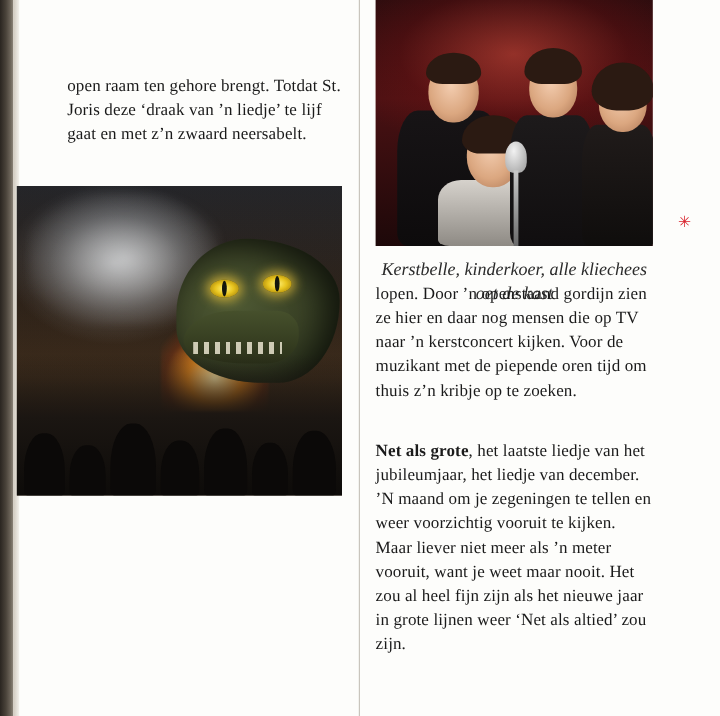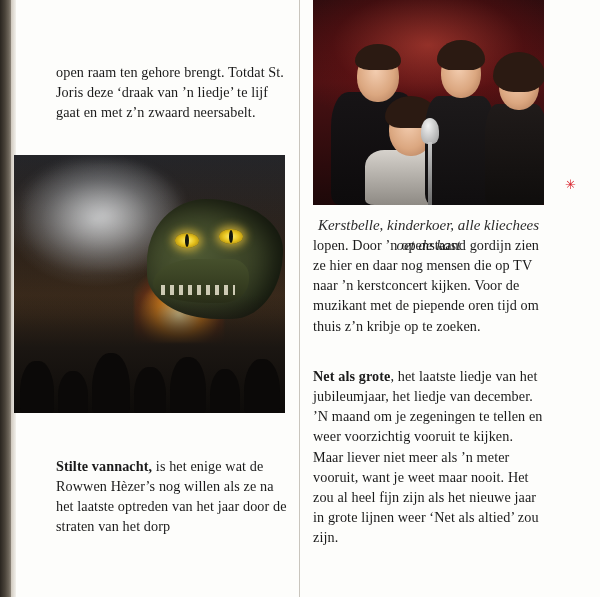--- a/index.html
+++ b/index.html
@@ -248,23 +248,20 @@
       <div class="head-sil" style="left:44px; width:30px; height:42px;"></div>
       <div class="head-sil" style="left:78px; width:38px; height:60px;"></div>
       <div class="head-sil" style="left:120px; width:32px; height:46px;"></div>
       <div class="head-sil" style="left:156px; width:36px; height:56px;"></div>
       <div class="head-sil" style="left:196px; width:30px; height:44px;"></div>
       <div class="head-sil" style="left:230px; width:36px; height:54px;"></div>
     </div>
   </div>
 
 
-  <div id="left-p2">
-    <p class="body"><span class="lead">Stilte vannacht,</span><span> is het enige wat de Rowwen Hèzer’s nog willen als ze na het laatste optreden van het jaar door de straten van het dorp</span></p>
-  </div>
 
   <div id="choir-photo" class="photo">
     <div class="stage-glow"></div>
 
     <div class="shirt" style="left:18px; top:92px; width:86px; height:113px; background:linear-gradient(to bottom,#171416,#0d0b0c);"></div>
     <div class="face" style="left:44px; top:52px; width:42px; height:50px;"></div>
     <div class="hair" style="left:42px; top:44px; width:46px; height:26px;"></div>
 
     <div class="shirt" style="left:52px; top:150px; width:96px; height:55px; background:linear-gradient(to bottom,#d6d2cc,#8e8a84);"></div>
     <div class="face" style="left:76px; top:104px; width:44px; height:52px;"></div>

